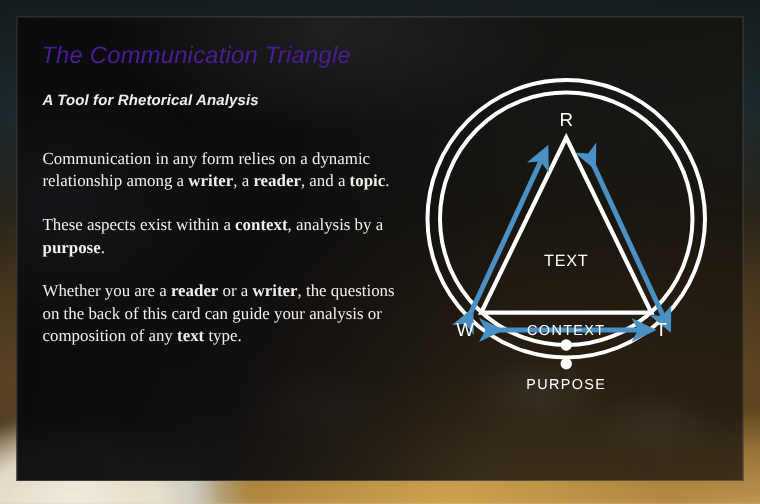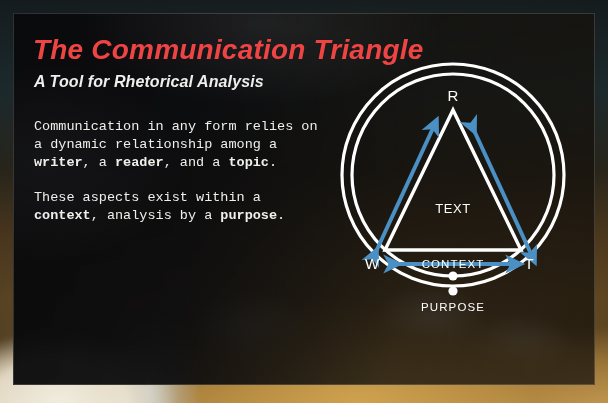--- a/index.html
+++ b/index.html
@@ -72,44 +72,44 @@
     pointer-events: none;
   }
 
   
   .title {
     position: absolute;
     left: 33px;
     top: 34px;
     font-family: "Liberation Sans", sans-serif;
     font-style: italic;
-    font-weight: 700;
-    font-size: 28px;
+    font-weight: 400;
+    font-size: 19px;
     letter-spacing: 0.2px;
-    color: #ef4444;
+    color: #4c1d95;
     white-space: nowrap;
   }
   .subtitle {
     position: absolute;
     left: 34px;
     top: 73px;
     font-family: "Liberation Sans", sans-serif;
     font-style: italic;
     font-weight: bold;
-    font-size: 16px;
+    font-size: 12px;
     letter-spacing: 0.1px;
     color: #efeeec;
     white-space: nowrap;
   }
   .body-copy {
     position: absolute;
     left: 34px;
     top: 118px;
     width: 290px;
-    font-family: Liberation Mono, monospace;
+    font-family: Liberation Serif, serif;
     font-size: 13.5px;
     line-height: 18px;
     color: #f1efeb;
   }
   .body-copy p { margin: 0 0 17px 0; }
   .body-copy p:last-child { margin-bottom: 0; }
   .body-copy b { font-weight: bold; }
 
   
   .diagram {
@@ -140,20 +140,21 @@
   <div class="card">
     <div class="card-sheen"></div>
   </div>
 
   <div class="title">The Communication Triangle</div>
   <div class="subtitle">A Tool for Rhetorical Analysis</div>
 
   <div class="body-copy" id="body-copy">
       <p><span>Communication in any form relies on a dynamic relationship among a </span><b>writer</b><span>, a </span><b>reader</b><span>, and a </span><b>topic</b><span>.</span></p>
       <p><span>These aspects exist within a </span><b>context</b><span>, analysis by a </span><b>purpose</b><span>.</span></p>
+      <p><span>Whether you are a </span><b>reader</b><span> or a </span><b>writer</b><span>, the questions on the back of this card can guide your analysis or composition of any </span><b>text</b><span> type.</span></p>
     </div>
 
   <div class="diagram">
     <svg width="260" height="310" viewBox="0 0 260 310" xmlns="http://www.w3.org/2000/svg">
       <defs>
         <marker id="arrowhead" markerWidth="5.2" markerHeight="5.2" refX="2.2" refY="2.6" orient="auto" markerUnits="strokeWidth">
           <path d="M0,0.2 L5.0,2.6 L0,5.0 L1.3,2.6 Z" fill="#4a90c4"></path>
         </marker>
       </defs>
 

